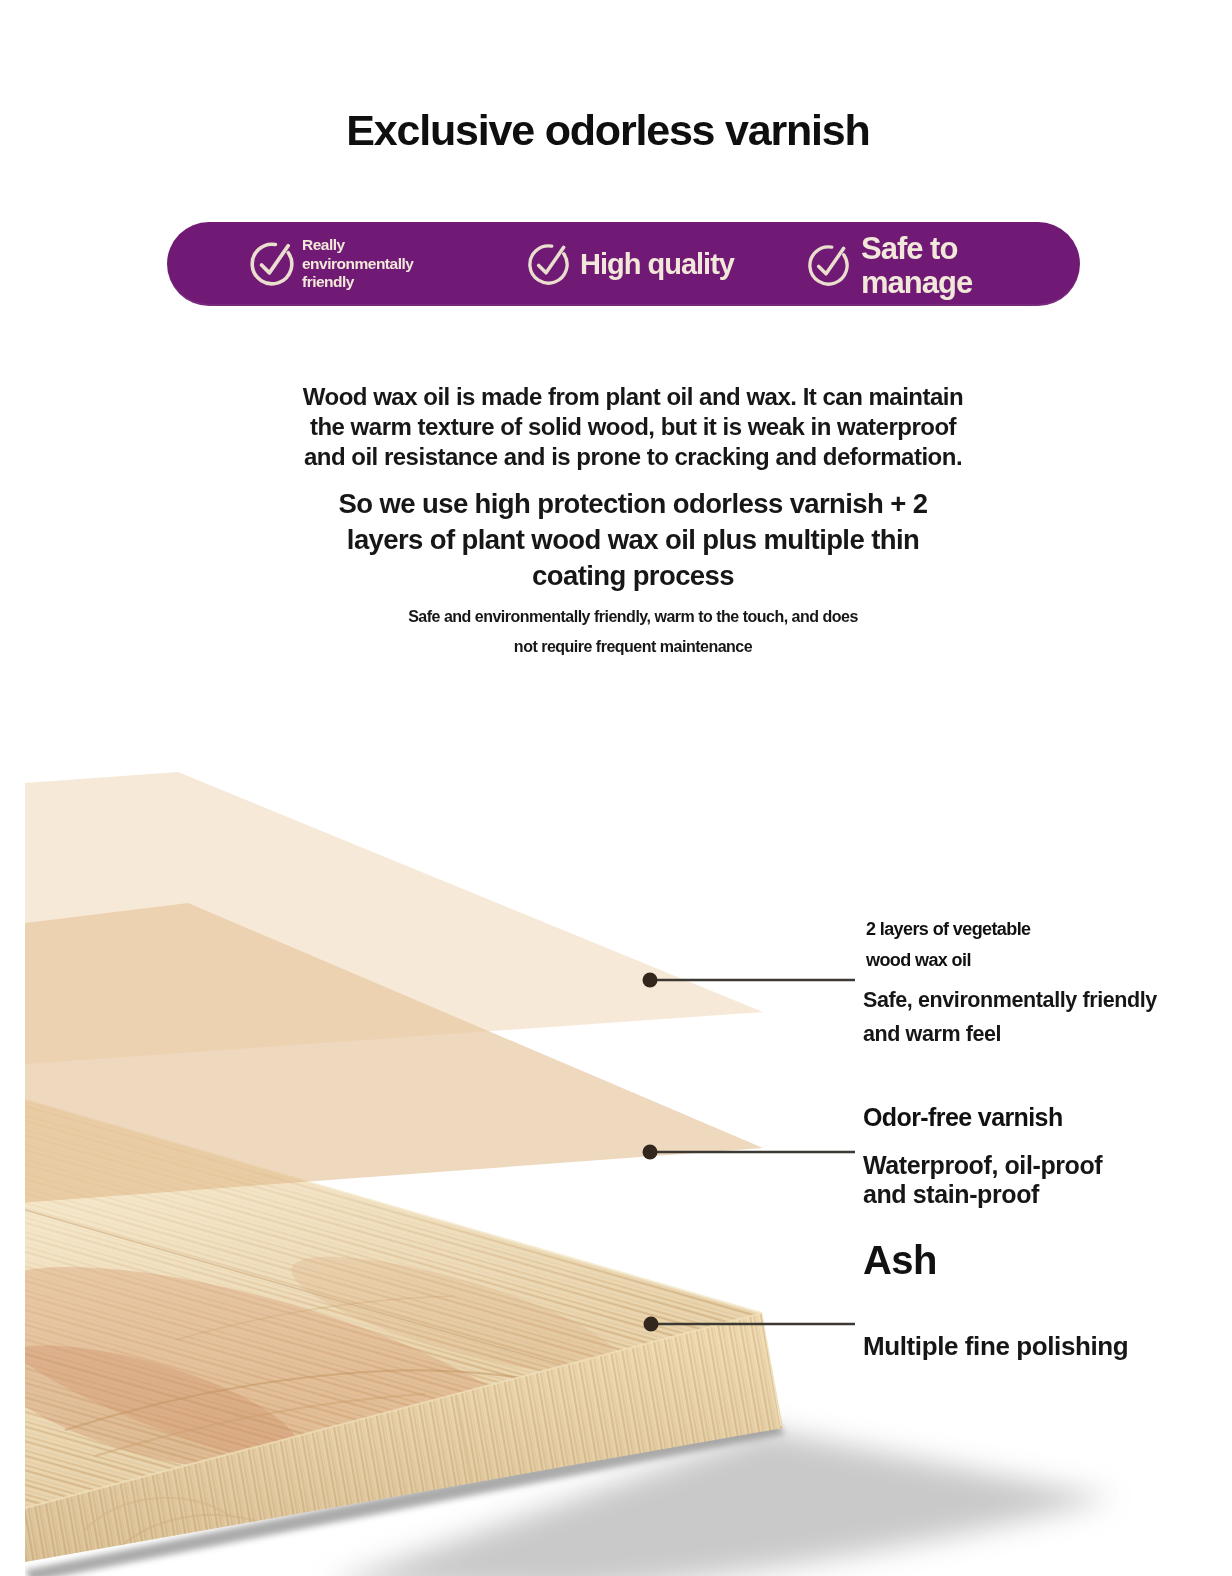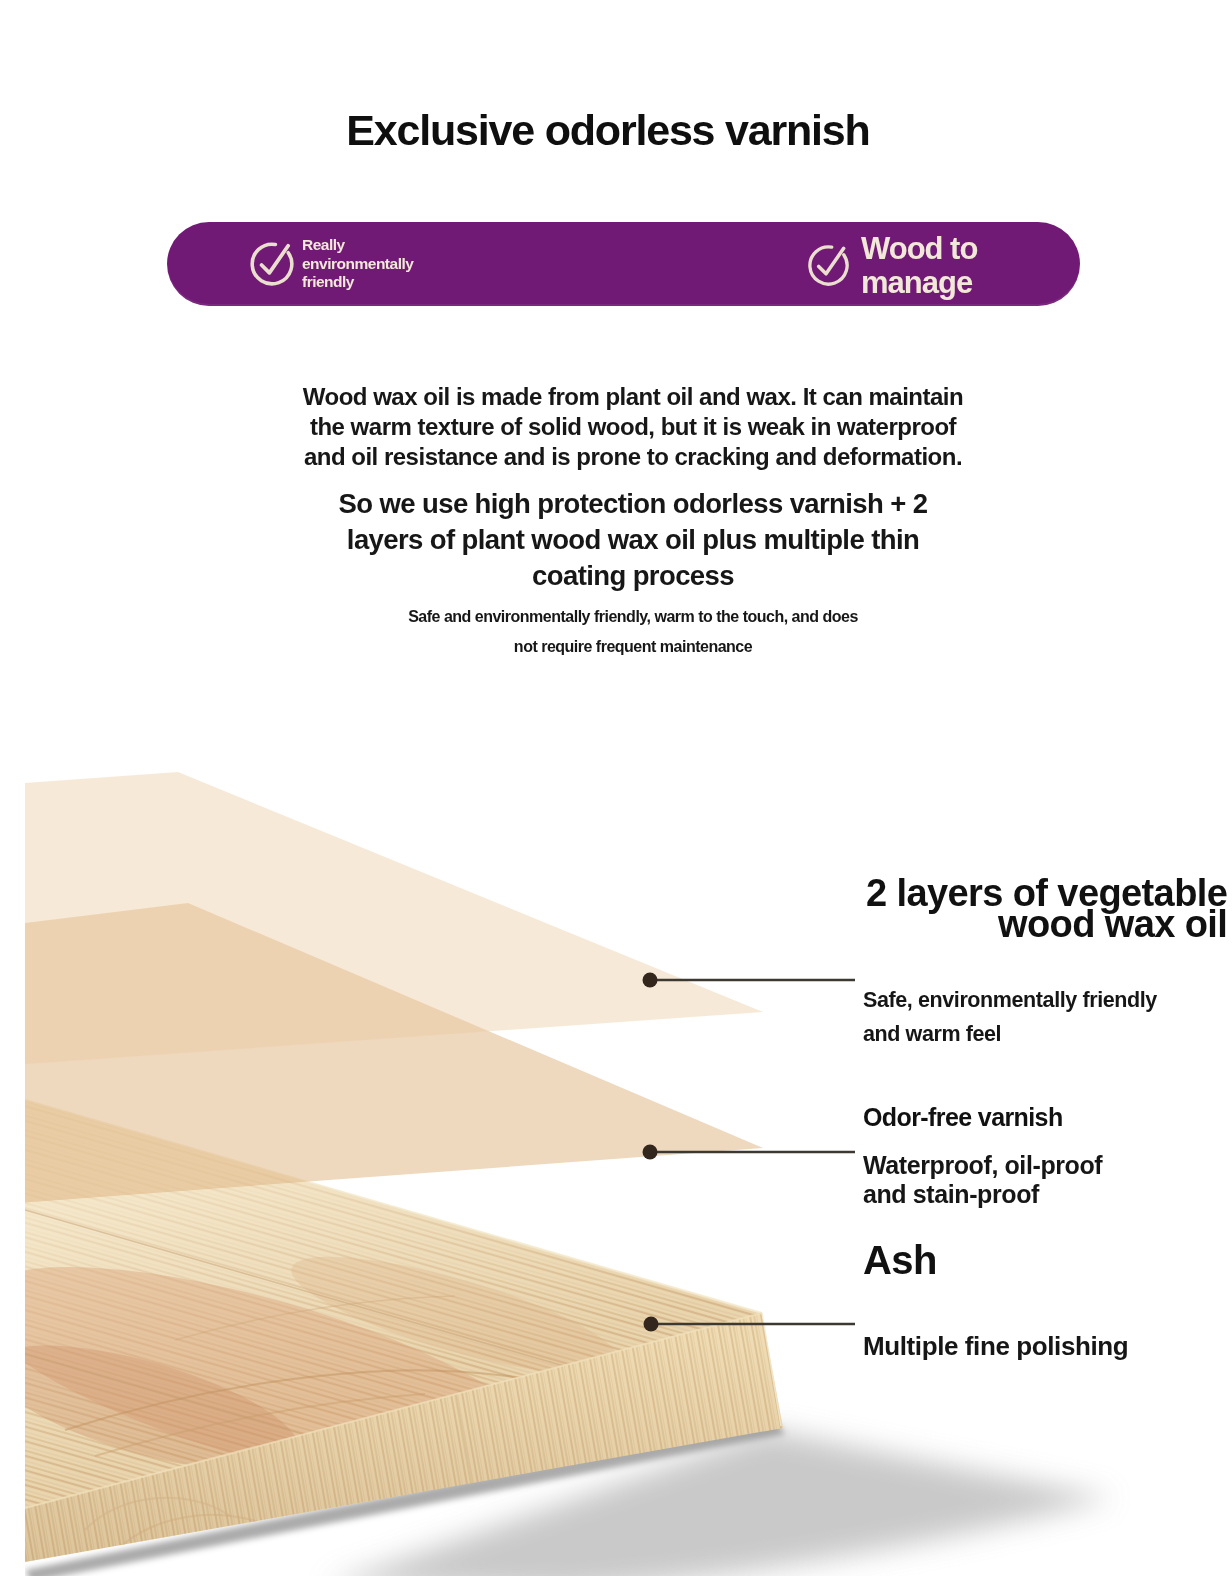--- a/index.html
+++ b/index.html
@@ -36,21 +36,21 @@
   .para-2{top:486px;font-size:27.5px;line-height:36px;letter-spacing:-0.6px;}
   .para-3{top:602px;font-size:16px;line-height:30px;}
   
   .diagram-svg{position:absolute;top:740px;left:0;}
   .callout-title{
     position:absolute;font-weight:700;color:#111111;letter-spacing:-0.6px;
   }
   .callout-desc{
     position:absolute;font-weight:700;color:#161616;letter-spacing:-0.4px;
   }
-  .c1t{left:841px;top:878px;font-size:38px;line-height:31px;text-align:right;}
+  .c1t{left:841px;top:914px;font-size:18px;line-height:31px;}
   .c1d{left:838px;top:983px;font-size:21.5px;line-height:34px;}
   .c2t{left:838px;top:1103px;font-size:25px;line-height:28px;}
   .c2d{left:838px;top:1151px;font-size:25px;line-height:29px;}
   .c3t{left:838px;top:1238px;font-size:40px;line-height:44px;}
   .c3d{left:838px;top:1334px;font-size:26px;line-height:25px;}
 </style>
 </head>
 <body>
 
 <div class="canvas">
@@ -62,27 +62,34 @@
     <div class="badge-item" style="left:0;width:300px;">
       <svg class="badge-icon" style="left:80px;top:17px;" width="50" height="50" viewBox="0 0 48 48">
         <path d="M 39.56 13.10 A 19 19 0 1 1 27.30 5.29" fill="none" stroke="#eadfce" stroke-width="3.4" stroke-linecap="round"></path>
         <path d="M 14 25 L 21.5 32.5 L 39.5 6.5" fill="none" stroke="#eadfce" stroke-width="3.6" stroke-linecap="round" stroke-linejoin="round"></path>
       </svg>
       <div class="badge-label l1 pre">Really
 environmentally
 friendly</div>
     </div>
 
+    <div class="badge-item" style="left:0;width:600px;">
+      <svg class="badge-icon" style="left:358px;top:19px;" width="47" height="47" viewBox="0 0 48 48">
+        <path d="M 39.56 13.10 A 19 19 0 1 1 27.30 5.29" fill="none" stroke="#eadfce" stroke-width="3.4" stroke-linecap="round"></path>
+        <path d="M 14 25 L 21.5 32.5 L 39.5 6.5" fill="none" stroke="#eadfce" stroke-width="3.6" stroke-linecap="round" stroke-linejoin="round"></path>
+      </svg>
+      <div class="badge-label l2">High quality</div>
+    </div>
 
     <div class="badge-item" style="left:0;width:913px;">
       <svg class="badge-icon" style="left:638px;top:20px;" width="47" height="47" viewBox="0 0 48 48">
         <path d="M 39.56 13.10 A 19 19 0 1 1 27.30 5.29" fill="none" stroke="#eadfce" stroke-width="3.4" stroke-linecap="round"></path>
         <path d="M 14 25 L 21.5 32.5 L 39.5 6.5" fill="none" stroke="#eadfce" stroke-width="3.6" stroke-linecap="round" stroke-linejoin="round"></path>
       </svg>
-      <div class="badge-label l3 pre">Wood to
+      <div class="badge-label l3 pre">Safe to
 manage</div>
     </div>
   </div>
 
   <div class="para para-1 pre">Wood wax oil is made from plant oil and wax. It can maintain
 the warm texture of solid wood, but it is weak in waterproof
 and oil resistance and is prone to cracking and deformation.</div>
   <div class="para para-2 pre">So we use high protection odorless varnish + 2
 layers of plant wood wax oil plus multiple thin
 coating process</div>

